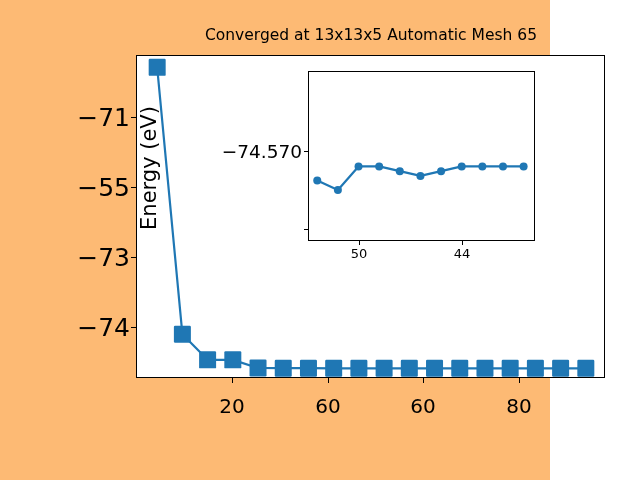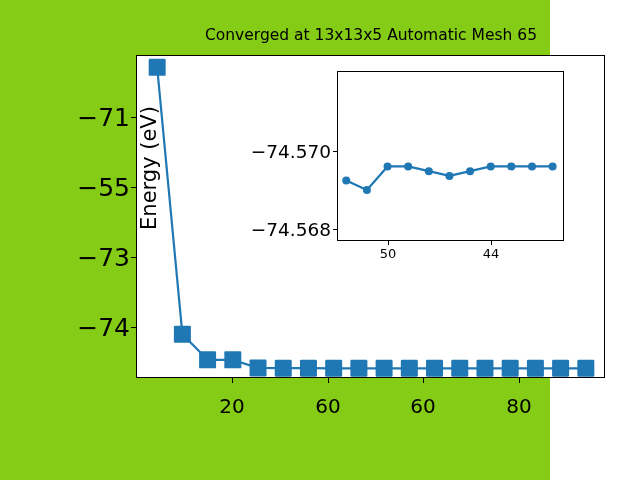--- a/index.html
+++ b/index.html
@@ -11,21 +11,21 @@
     width: 640px;
     height: 480px;
     font-family: "DejaVu Sans", sans-serif;
     color: #000000;
     overflow: hidden;
   }
   #figure {
     position: relative;
     width: 550px;
     height: 480px;
-    background: #84cc16;
+    background: #fdba74;
   }
   
   #plot-title {
     position: absolute;
     left: 136px;
     top: 26px;
     width: 470px;
     text-align: center;
     font-size: 15.5px;
     line-height: 19px;
@@ -105,21 +105,21 @@
   .xtick-mark {
     position: absolute;
     top: 100%;
     height: 6px;
     width: 0;
     border-left: 1.3px solid #000000;
   }
   
   #inset-axes {
     position: absolute;
-    left: 337px;
+    left: 308px;
     top: 71px;
     width: 227px;
     height: 170px;
     border: 1.3px solid #000000;
     box-sizing: border-box;
     background: #ffffff;
   }
   .ytick-inset {
     position: absolute;
     right: 100%;
@@ -206,21 +206,20 @@
         </svg>
     </div>
 
   </div>
 
   <div id="inset-axes">
 
     <div class="ytick-inset-mark" style="top:79px;"></div>
     <div class="ytick-inset" style="top:79px;">−74.570</div>
     <div class="ytick-inset-mark" style="top:157px;"></div>
-    <div class="ytick-inset" style="top:157px;">−74.568</div>
 
     <div class="xtick-inset-mark" style="left:50px;"></div>
     <div class="xtick-inset" style="left:50px;">50</div>
     <div class="xtick-inset-mark" style="left:153px;"></div>
     <div class="xtick-inset" style="left:153px;">44</div>
 
     <div class="plot-area">
       <svg class="svg-layer" id="inset-svg" width="227" height="170">
           <polyline points="8.25,108.61 28.89,118.06 49.53,94.44 70.16,94.44 90.80,99.17 111.44,103.89 132.07,99.17 152.71,94.44 173.35,94.44 193.98,94.44 214.62,94.44" fill="none" stroke="#1f77b4" stroke-width="2.2" stroke-linejoin="round" stroke-linecap="round"></polyline>
           <circle cx="8.254545454545454" cy="108.61111111118566" r="4" fill="#1f77b4"></circle>

